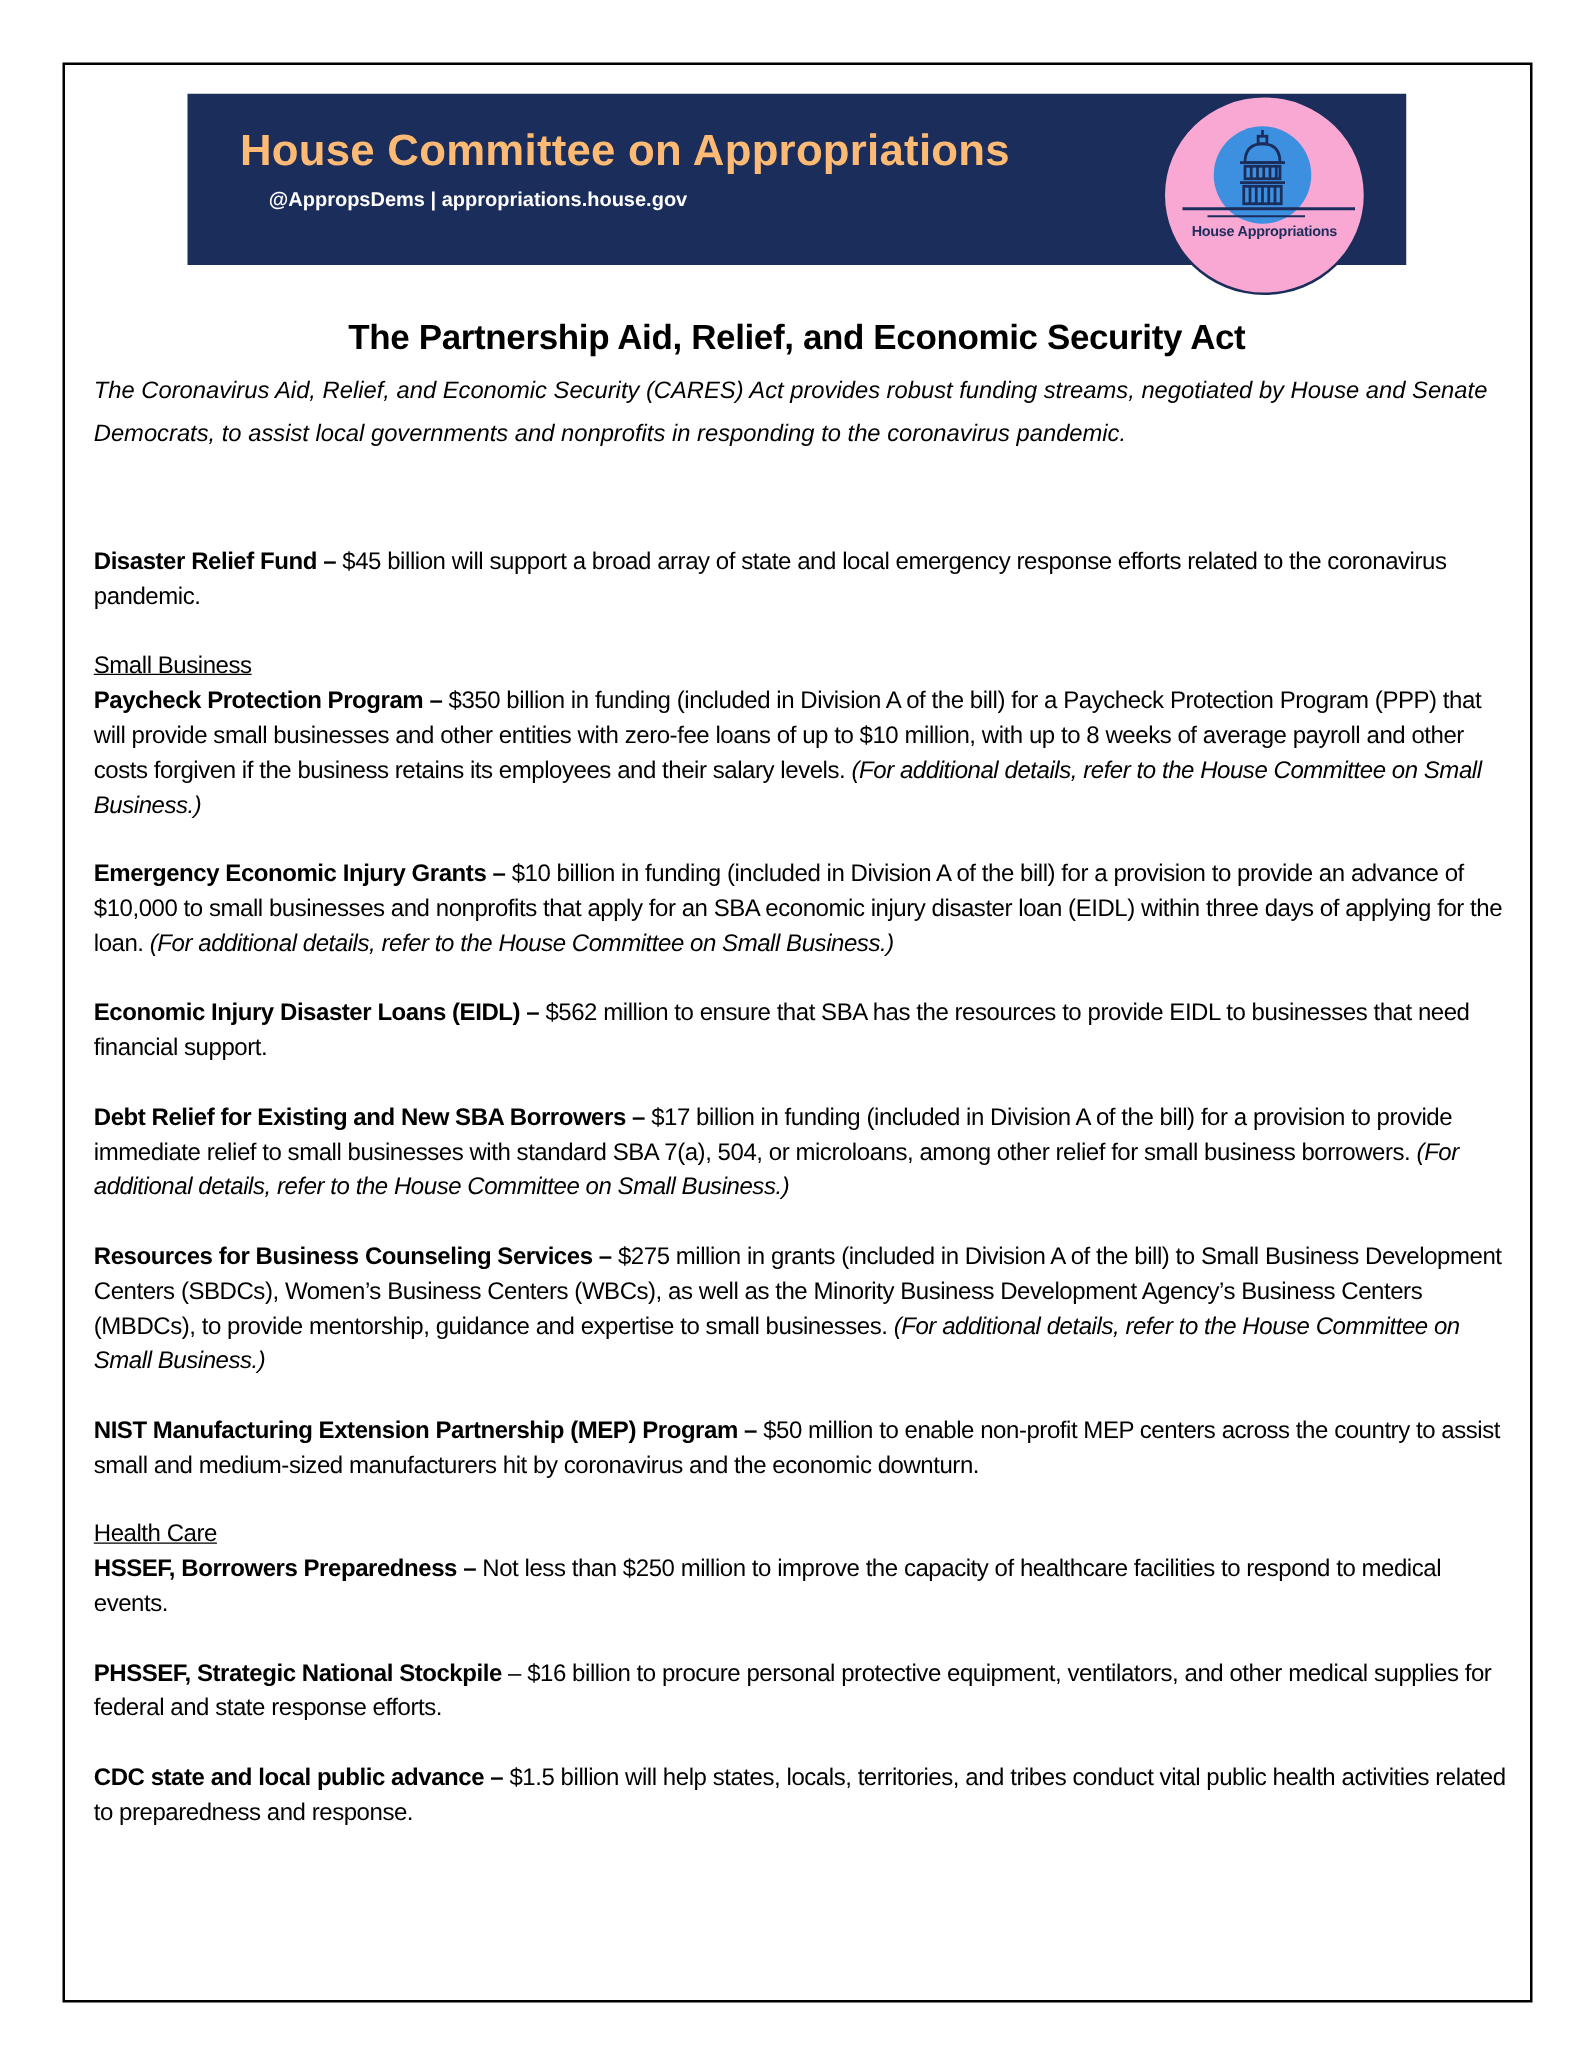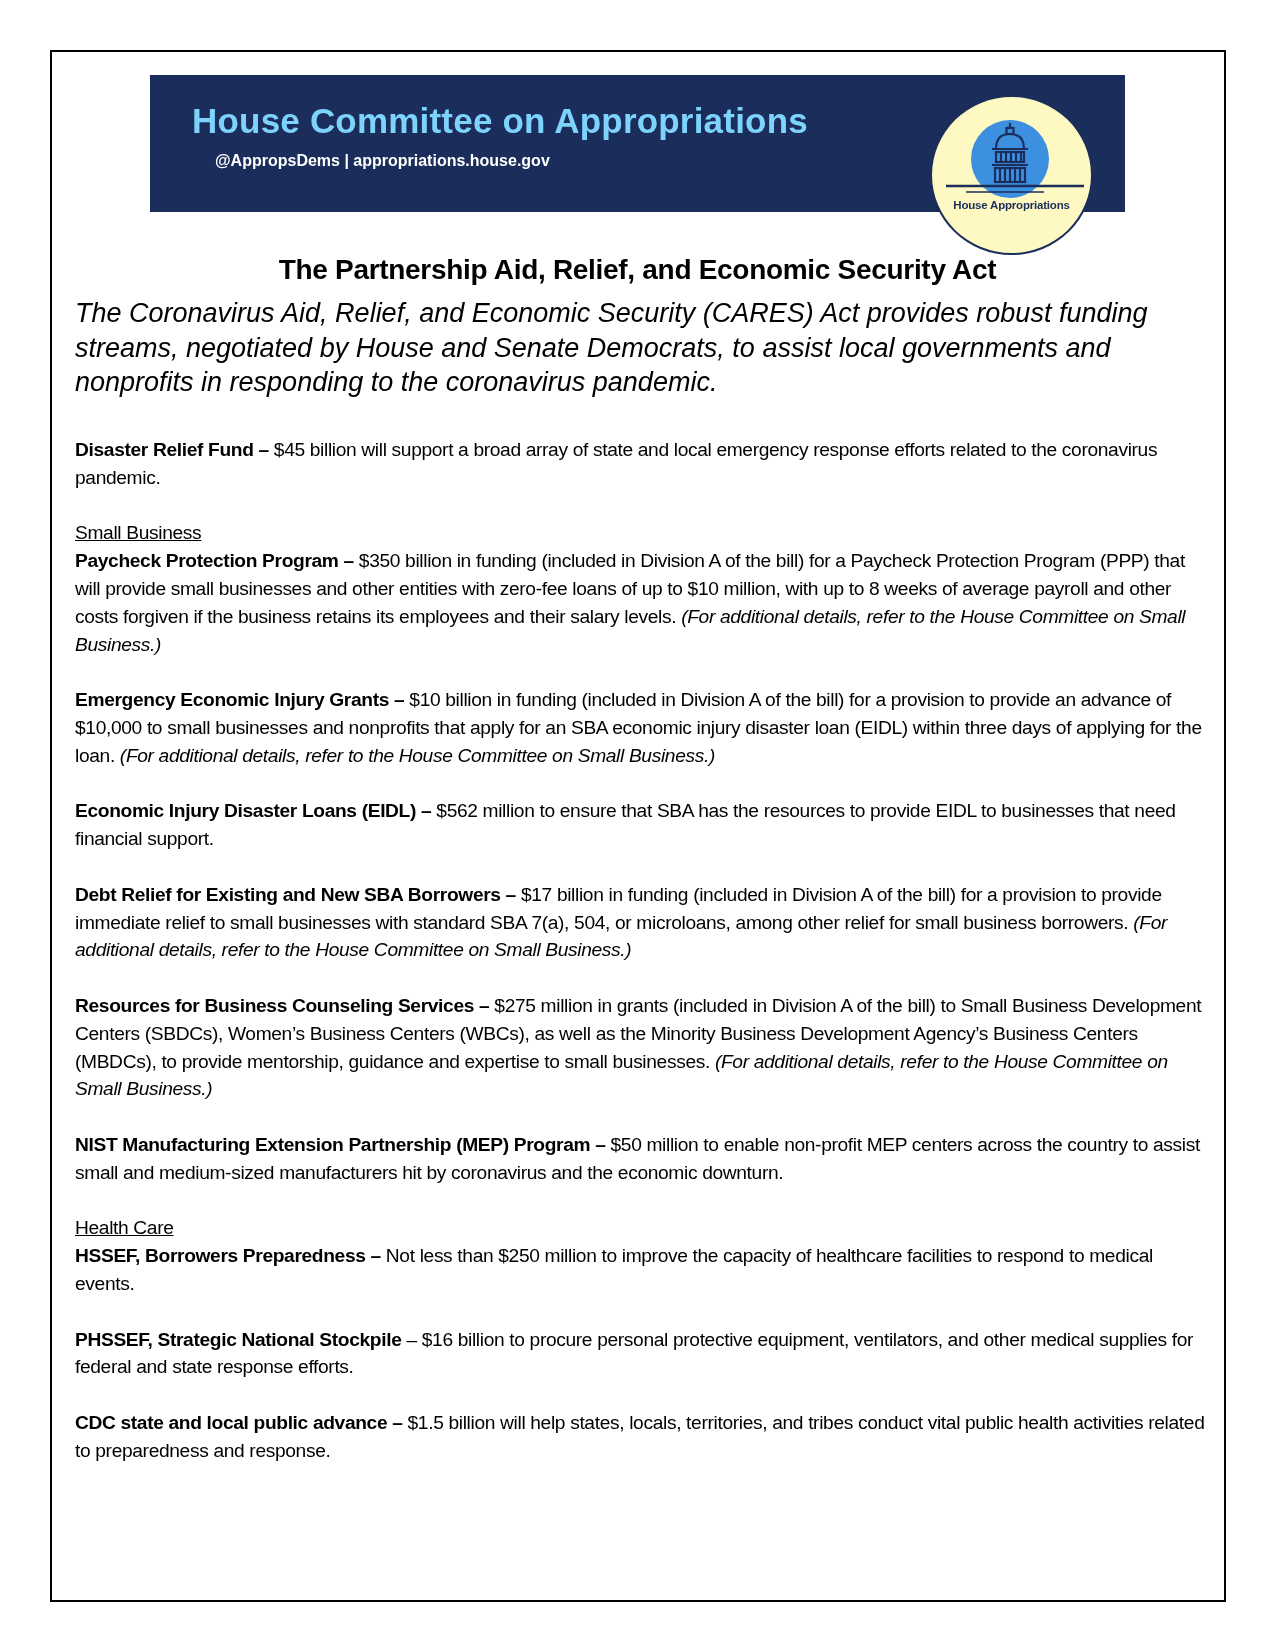--- a/index.html
+++ b/index.html
@@ -2,33 +2,33 @@
 <html><head>
 <meta charset="utf-8">
 <style>
   html, body { margin:0; padding:0; background:#ffffff; }
   body { width:1275px; height:1650px; position:relative; overflow:hidden;
          font-family:"Liberation Sans", sans-serif; color:#000; }
   .page-frame { position:absolute; left:50px; top:50px; width:1172px; height:1548px;
                 border:2px solid #000; box-sizing:content-box; }
   .banner { position:absolute; left:150px; top:75px; width:975px; height:137px;
             background:#1b2d5a; }
-  .banner-title { position:absolute; left:42px; top:26px; color:#7dd3fc; font-weight:bold;
+  .banner-title { position:absolute; left:42px; top:26px; color:#fdba74; font-weight:bold;
                   font-size:35px; letter-spacing:0.2px; white-space:nowrap; }
   .banner-sub { position:absolute; left:65px; top:77px; color:#fff; font-weight:bold;
                 font-size:16px; white-space:nowrap; }
-  .logo { position:absolute; left:930px; top:95px; width:163px; height:160px;
-          border-radius:50%; background:#fef9c3; border:2px solid #1b2d5a; box-sizing:border-box; }
+  .logo { position:absolute; left:930px; top:76px; width:163px; height:160px;
+          border-radius:50%; background:#f9a8d4; border:2px solid #1b2d5a; box-sizing:border-box; }
   .logo svg { position:absolute; left:0; top:0; }
   .logo-text { position:absolute; left:0; width:100%; top:102px; text-align:center;
                font-size:11.5px; font-weight:bold; color:#1b2d5a; white-space:nowrap; letter-spacing:-0.2px; }
   .doc-title { position:absolute; left:75px; width:1125px; top:254px; text-align:center;
                font-weight:bold; font-size:28px; white-space:nowrap; letter-spacing:-0.3px; }
   .intro { position:absolute; left:75px; width:1135px; top:296px; font-style:italic;
-           font-size:27px; line-height:34.5px; }
+           font-size:19px; line-height:34.5px; }
   .content { position:absolute; left:75px; width:1135px; top:436px; font-size:19.2px;
              line-height:27.8px; letter-spacing:-0.35px; }
   .item { margin:0 0 27.8px 0; }
   .item b { font-weight:bold;text-align:center; }
   .note { font-style:italic; }
   .section-head { font-weight:normal; text-decoration:underline; margin:0; }
   .section { margin:0 0 27.8px 0; }
   .section .item:last-child { margin-bottom:0; }
 </style>
 </head>

